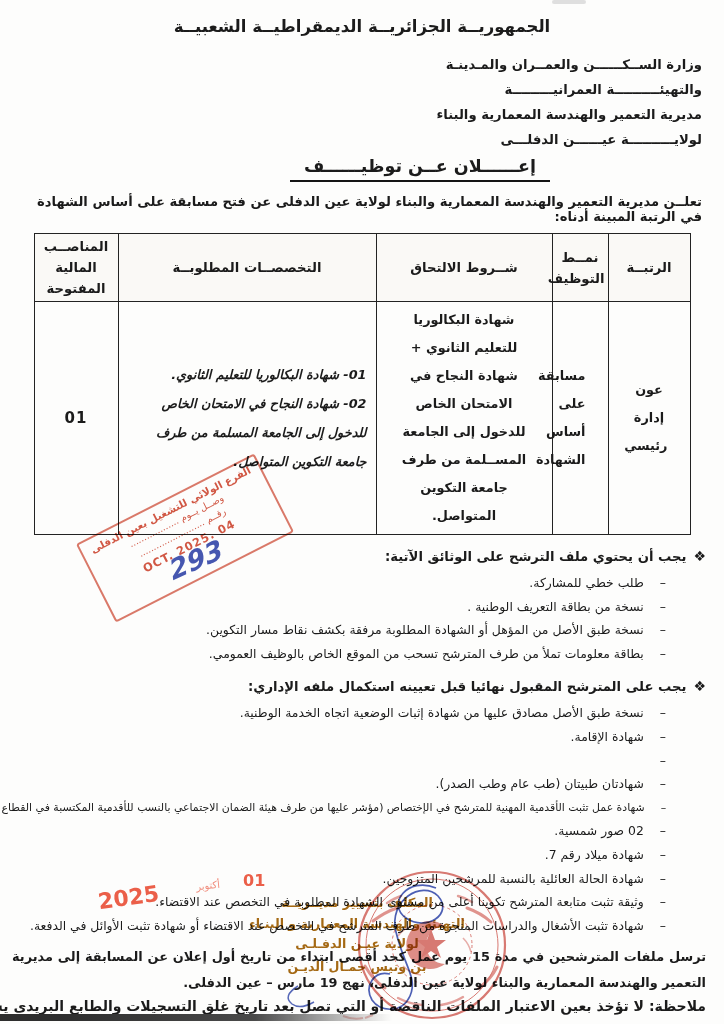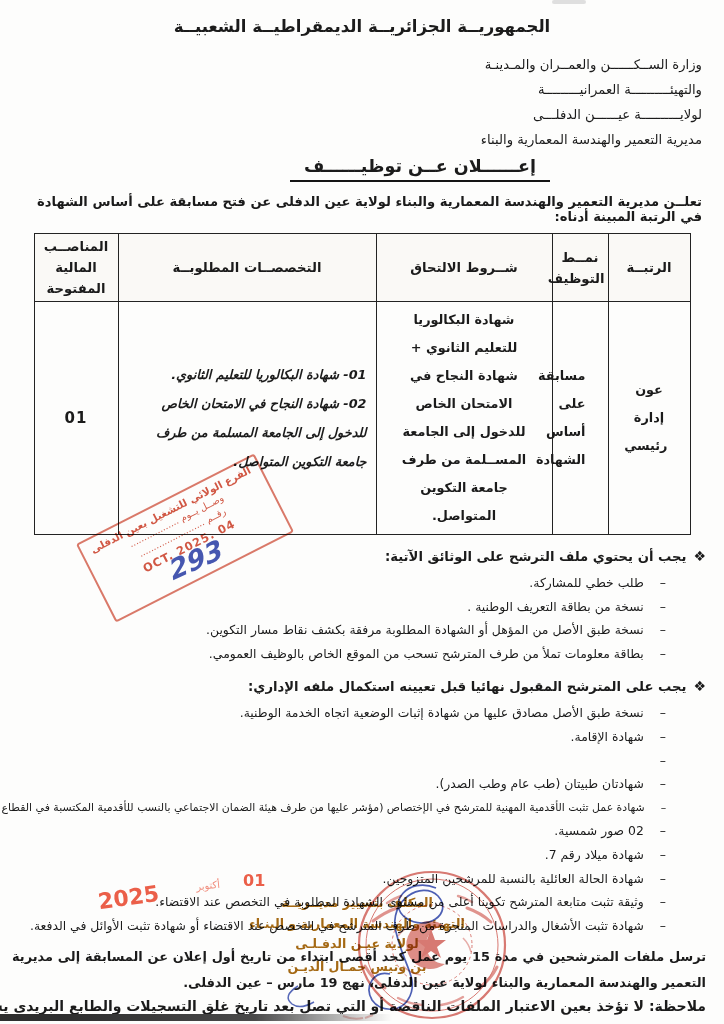--- a/index.html
+++ b/index.html
@@ -3,21 +3,21 @@
 <meta charset="utf-8">
 <style>
   html,body{margin:0;padding:0;background:#e8e8e8;}
   .page{
     position:relative; width:724px; height:1024px; margin:0 auto;
     background:#fdfdfc; color:#1b1b1b; overflow:hidden;
     font-family:"DejaVu Sans", sans-serif; direction:rtl;
   }
   
   .republic-title{ padding-top:17px; text-align:center; font-weight:bold; font-size:16.5px; }
-  .ministry{ margin:16px 22px 0 0; text-align:right; font-weight:normal; font-size:13.2px; line-height:25px; }
+  .ministry{ margin:16px 22px 0 0; text-align:right; font-weight:bold; font-size:13.2px; line-height:25px; }
   .announce-wrap{ text-align:center; margin-top:4px; }
   .announce-title{
     position:relative; left:58px; display:inline-block; font-weight:bold; font-size:17.5px;
     border-bottom:2.5px solid #151515; padding:0 14px 4px;
   }
   .intro{ margin:12px 22px 0 12px; font-weight:bold; font-size:13.1px; text-align:right; }
   
   table{ border-collapse:collapse; margin:9px auto 0; width:656px; table-layout:fixed; }
   th,td{ border:1.3px solid #232323; }
   thead th{ height:56px; font-weight:bold; background:#faf9f6; font-size:13.2px; line-height:21px; padding:2px 3px; }
@@ -69,22 +69,22 @@
 </style>
 </head>
 <body>
 
 <div class="page">
 
   <div class="republic-title">الجمهوريــة الجزائريــة الديمقراطيــة الشعبيــة</div>
   <div class="ministry">
     <div>وزارة الســكــــــن والعمــران والمـدينـة</div>
     <div>والتهيئــــــــــة العمرانيـــــــــة</div>
+    <div>مديرية التعمير والهندسة المعمارية والبناء</div>
     <div>لولايــــــــــة عيــــــن الدفلـــى</div>
-    <div>مديرية التعمير والهندسة المعمارية والبناء</div>
   </div>
   <div class="announce-wrap">
     <span class="announce-title">إعــــــلان عــن توظيــــــف</span>
   </div>
   <div class="intro">تعلــن مديرية التعمير والهندسة المعمارية والبناء لولاية عين الدفلى عن فتح مسابقة على أساس الشهادة في الرتبة المبينة أدناه:</div>
 
   <table>
     <colgroup>
       <col style="width:82px">
         <col style="width:56px">

